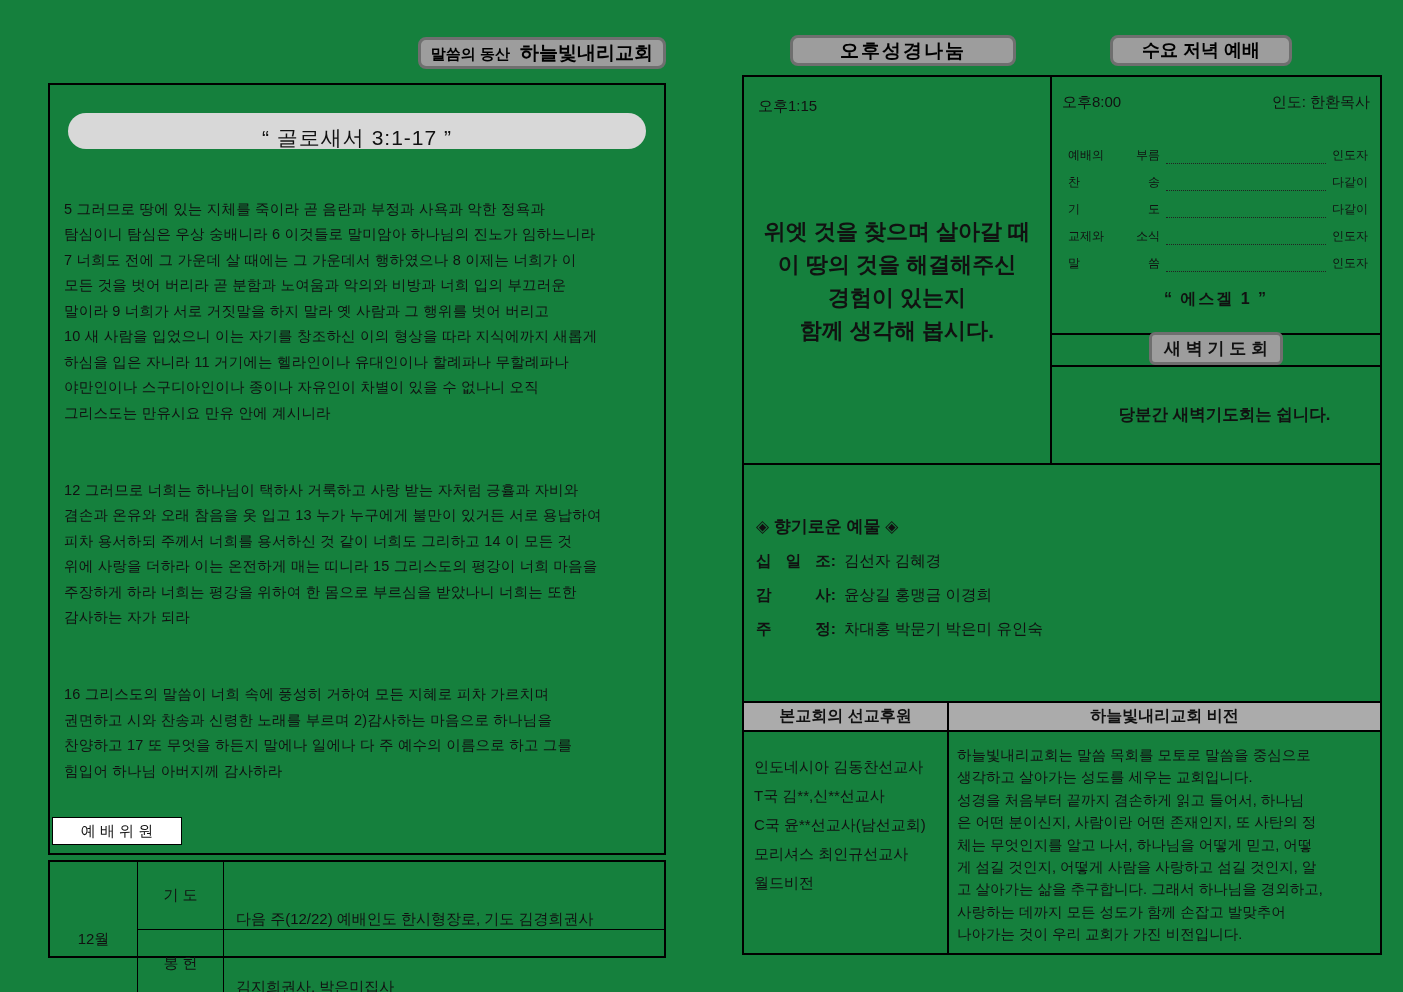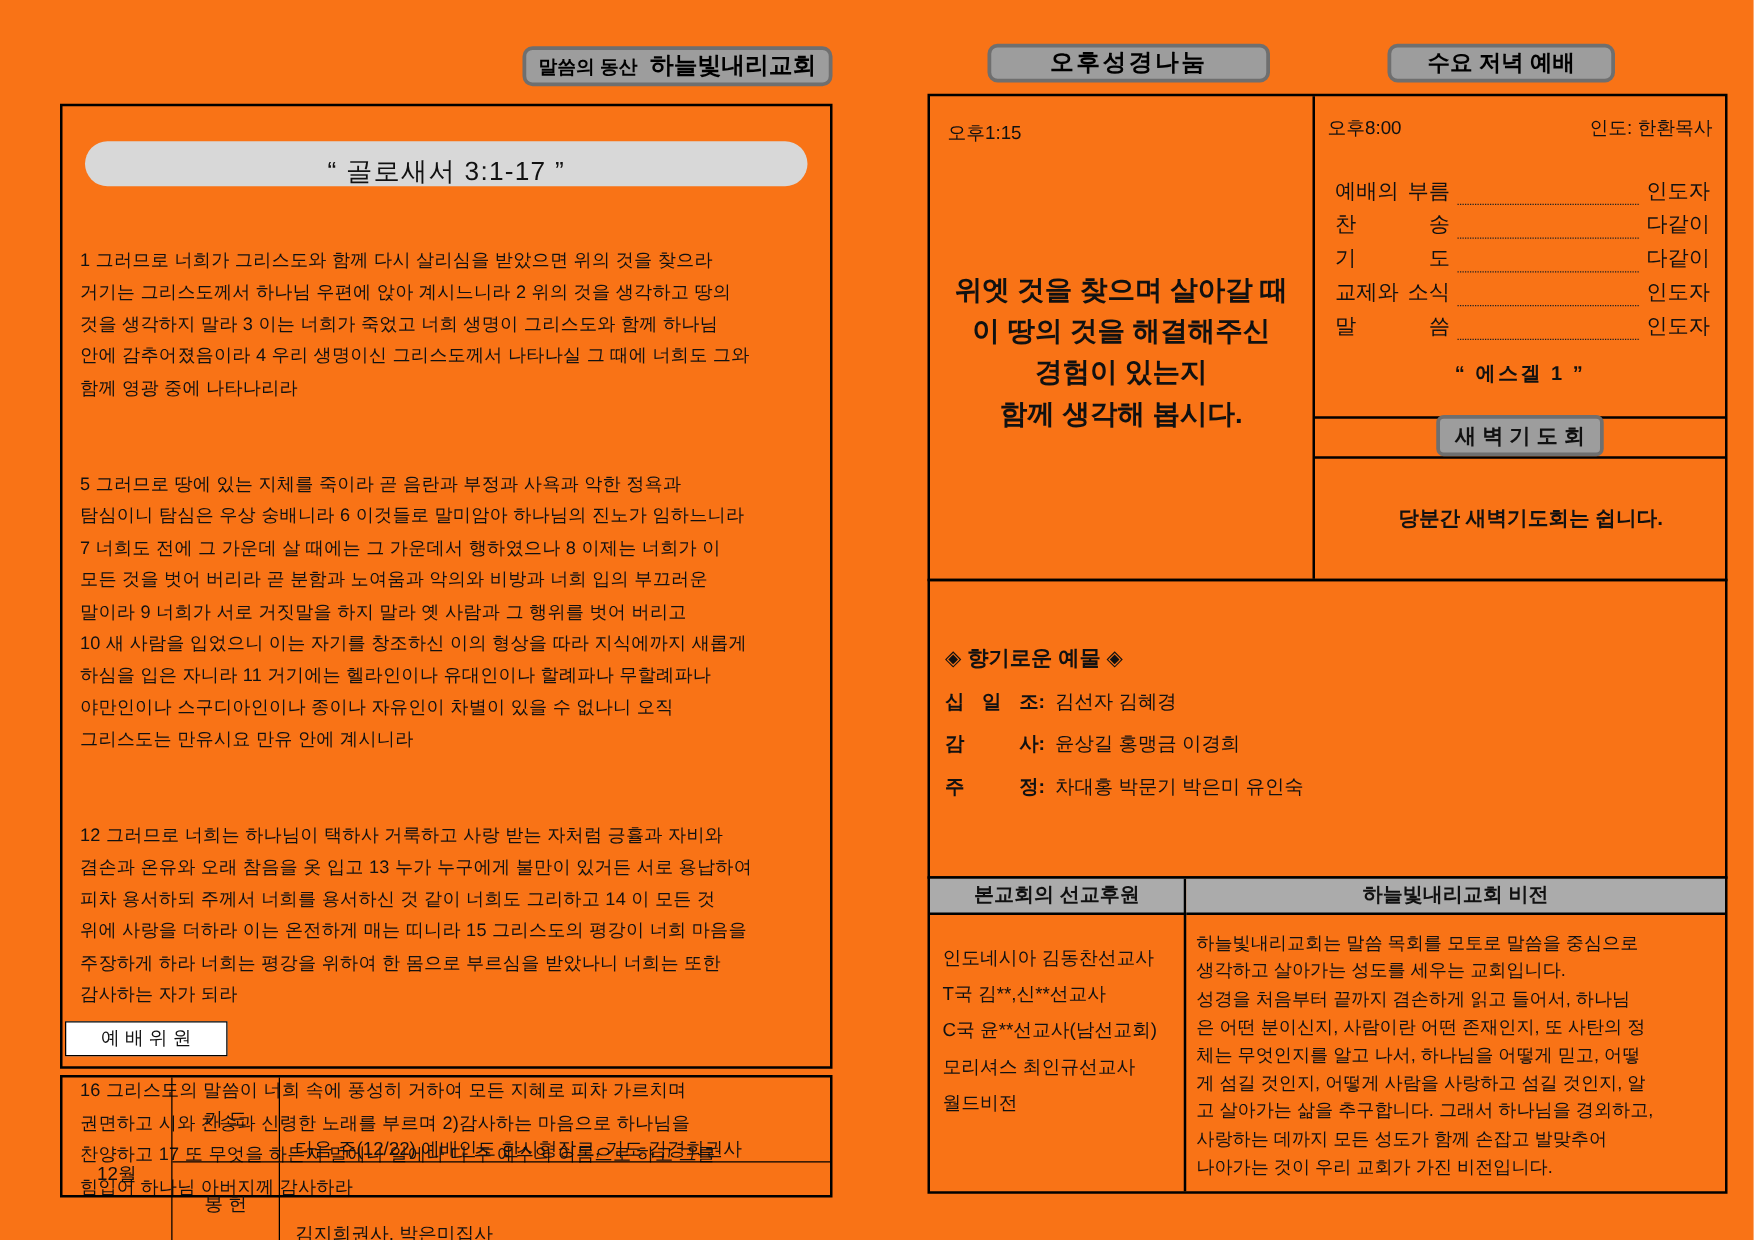--- a/index.html
+++ b/index.html
@@ -1,16 +1,16 @@
 <!DOCTYPE html>
 <html><head>
 <meta charset="utf-8">
 <style>
   html,body{margin:0;padding:0;background:#fff;}
-  #canvas{position:relative;width:1403px;height:992px;background:#f97316;
+  #canvas{position:relative;width:1403px;height:992px;background:#15803d;
     font-family:"Liberation Sans","DejaVu Sans",sans-serif;color:#111;}
 
   
   .gray-badge{background:#9d9d9d;border:3px solid #6f6f6f;border-radius:8px;
     color:#000;font-weight:bold;text-align:center;box-sizing:border-box;}
 
   
   #left-page{position:absolute;left:48px;top:37px;width:618px;height:921px;}
   .lp-badge{position:absolute;right:0;top:0;height:32px;line-height:26px;
     padding:0 10px;font-size:17px;}
@@ -49,21 +49,21 @@
     border:2px solid #000;box-sizing:border-box;display:flex;}
   .tt-left{width:308px;border-right:2px solid #000;box-sizing:border-box;
     position:relative;}
   .tt-right{flex:1;position:relative;}
   .bs-time{position:absolute;left:14px;top:20px;font-size:15px;}
   .bs-message{position:absolute;left:0;right:0;top:138px;text-align:center;
     font-weight:bold;font-size:22px;line-height:33px;}
   .ww-head{position:absolute;left:10px;right:10px;top:16px;display:flex;
     justify-content:space-between;font-size:15px;}
   .ww-order{position:absolute;left:16px;right:12px;top:60px;}
-  .order-row{display:flex;align-items:flex-end;height:27px;font-size:17px;}
+  .order-row{display:flex;align-items:flex-end;height:27px;font-size:12px;}
   .order-label{display:inline-block;width:92px;text-align:justify;
     text-align-last:justify;}
   .leader{flex:1;border-bottom:1px dotted #222;height:12px;margin:0 6px;}
   .order-person{white-space:nowrap;}
   .ww-sermon{position:absolute;left:0;right:0;top:212px;text-align:center;
     font-size:16px;font-weight:bold;letter-spacing:2px;}
   .dawn-band{position:absolute;left:0;right:0;top:256px;height:34px;
     border-top:2px solid #000;border-bottom:2px solid #000;text-align:center;
     box-sizing:border-box;}
   .dawn-badge{display:inline-block;position:relative;top:-3px;
@@ -98,25 +98,20 @@
   <div id="left-page">
 
     <div class="gray-badge lp-badge">
       <span class="small">말씀의 동산</span><span class="big">하늘빛내리교회</span>
     </div>
 
     <div class="main-box">
       <div class="title-pill">“ 골로새서 3:1-17  ”</div>
 
       <div class="scripture">
-        <p>1 그러므로 너희가 그리스도와 함께 다시 살리심을 받았으면 위의 것을 찾으라
-거기는 그리스도께서 하나님 우편에 앉아 계시느니라 2 위의 것을 생각하고 땅의
-것을 생각하지 말라 3 이는 너희가 죽었고 너희 생명이 그리스도와 함께 하나님
-안에 감추어졌음이라 4 우리 생명이신 그리스도께서 나타나실 그 때에 너희도 그와
-함께 영광 중에 나타나리라</p>
         <p>5 그러므로 땅에 있는 지체를 죽이라 곧 음란과 부정과 사욕과 악한 정욕과
 탐심이니 탐심은 우상 숭배니라 6 이것들로 말미암아 하나님의 진노가 임하느니라
 7 너희도 전에 그 가운데 살 때에는 그 가운데서 행하였으나 8 이제는 너희가 이
 모든 것을 벗어 버리라 곧 분함과 노여움과 악의와 비방과 너희 입의 부끄러운
 말이라 9 너희가 서로 거짓말을 하지 말라 옛 사람과 그 행위를 벗어 버리고
 10 새 사람을 입었으니 이는 자기를 창조하신 이의 형상을 따라 지식에까지 새롭게
 하심을 입은 자니라 11 거기에는 헬라인이나 유대인이나 할례파나 무할례파나
 야만인이나 스구디아인이나 종이나 자유인이 차별이 있을 수 없나니 오직
 그리스도는 만유시요 만유 안에 계시니라</p>
         <p>12 그러므로 너희는 하나님이 택하사 거룩하고 사랑 받는 자처럼 긍휼과 자비와

